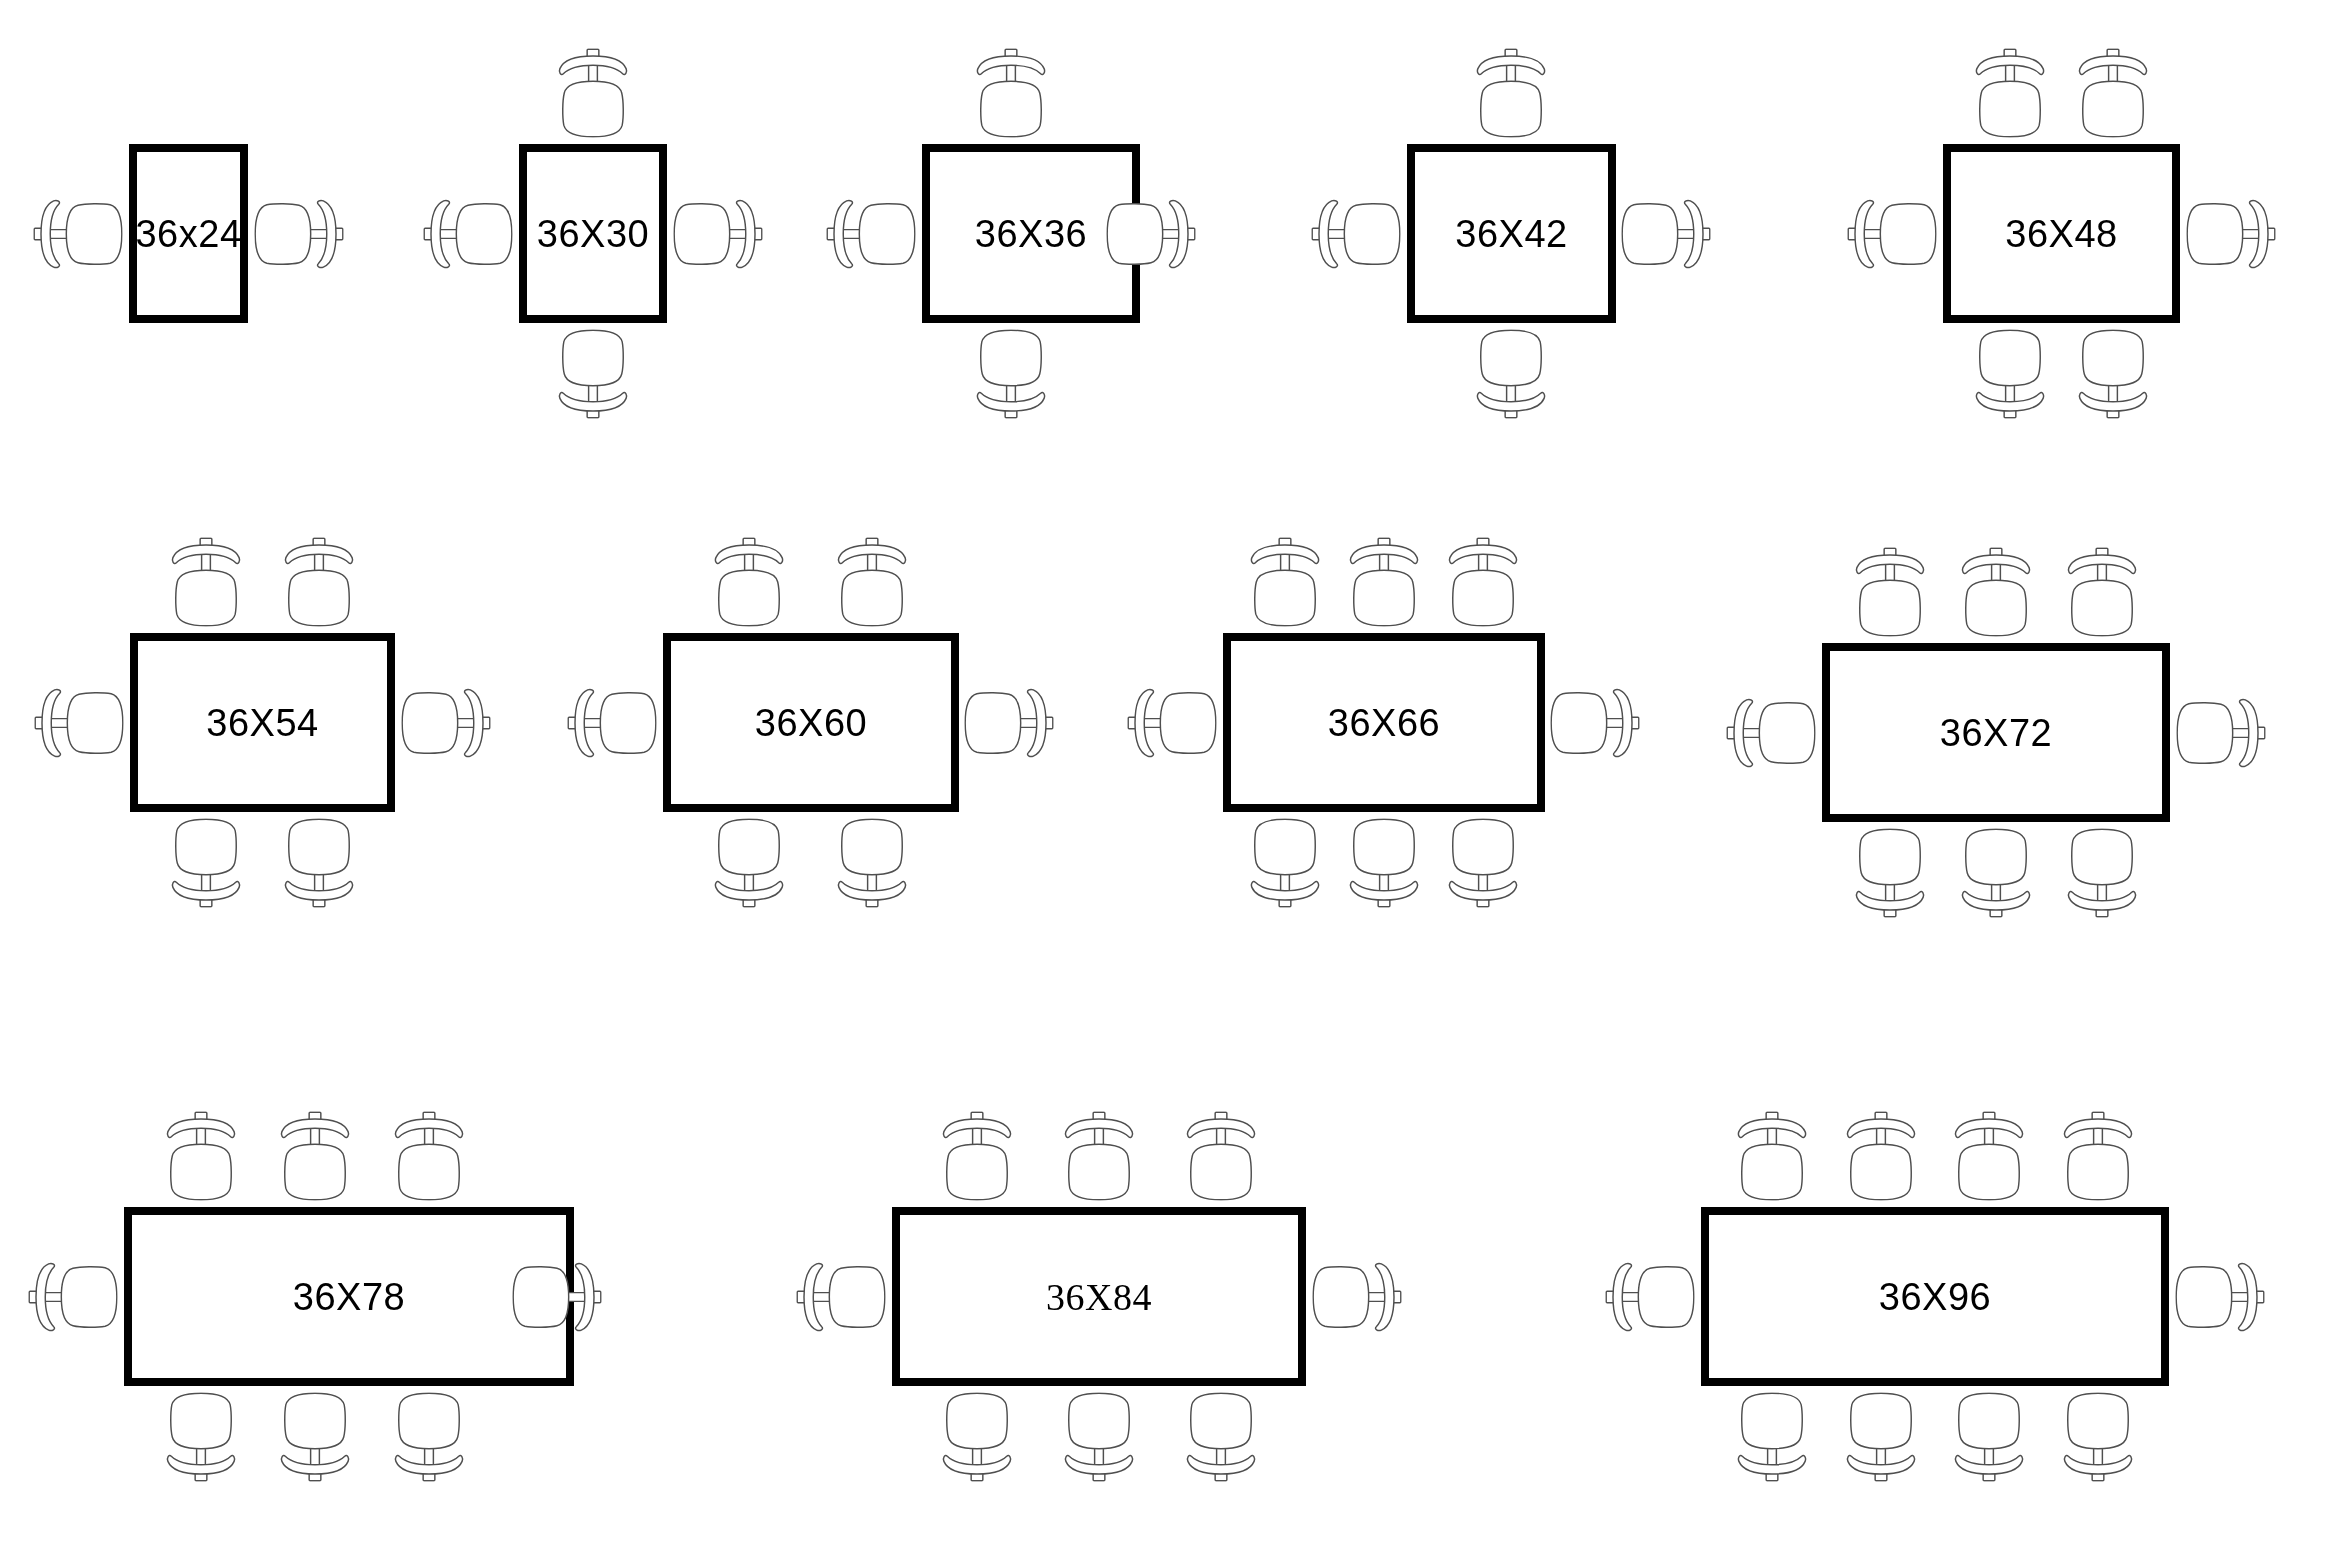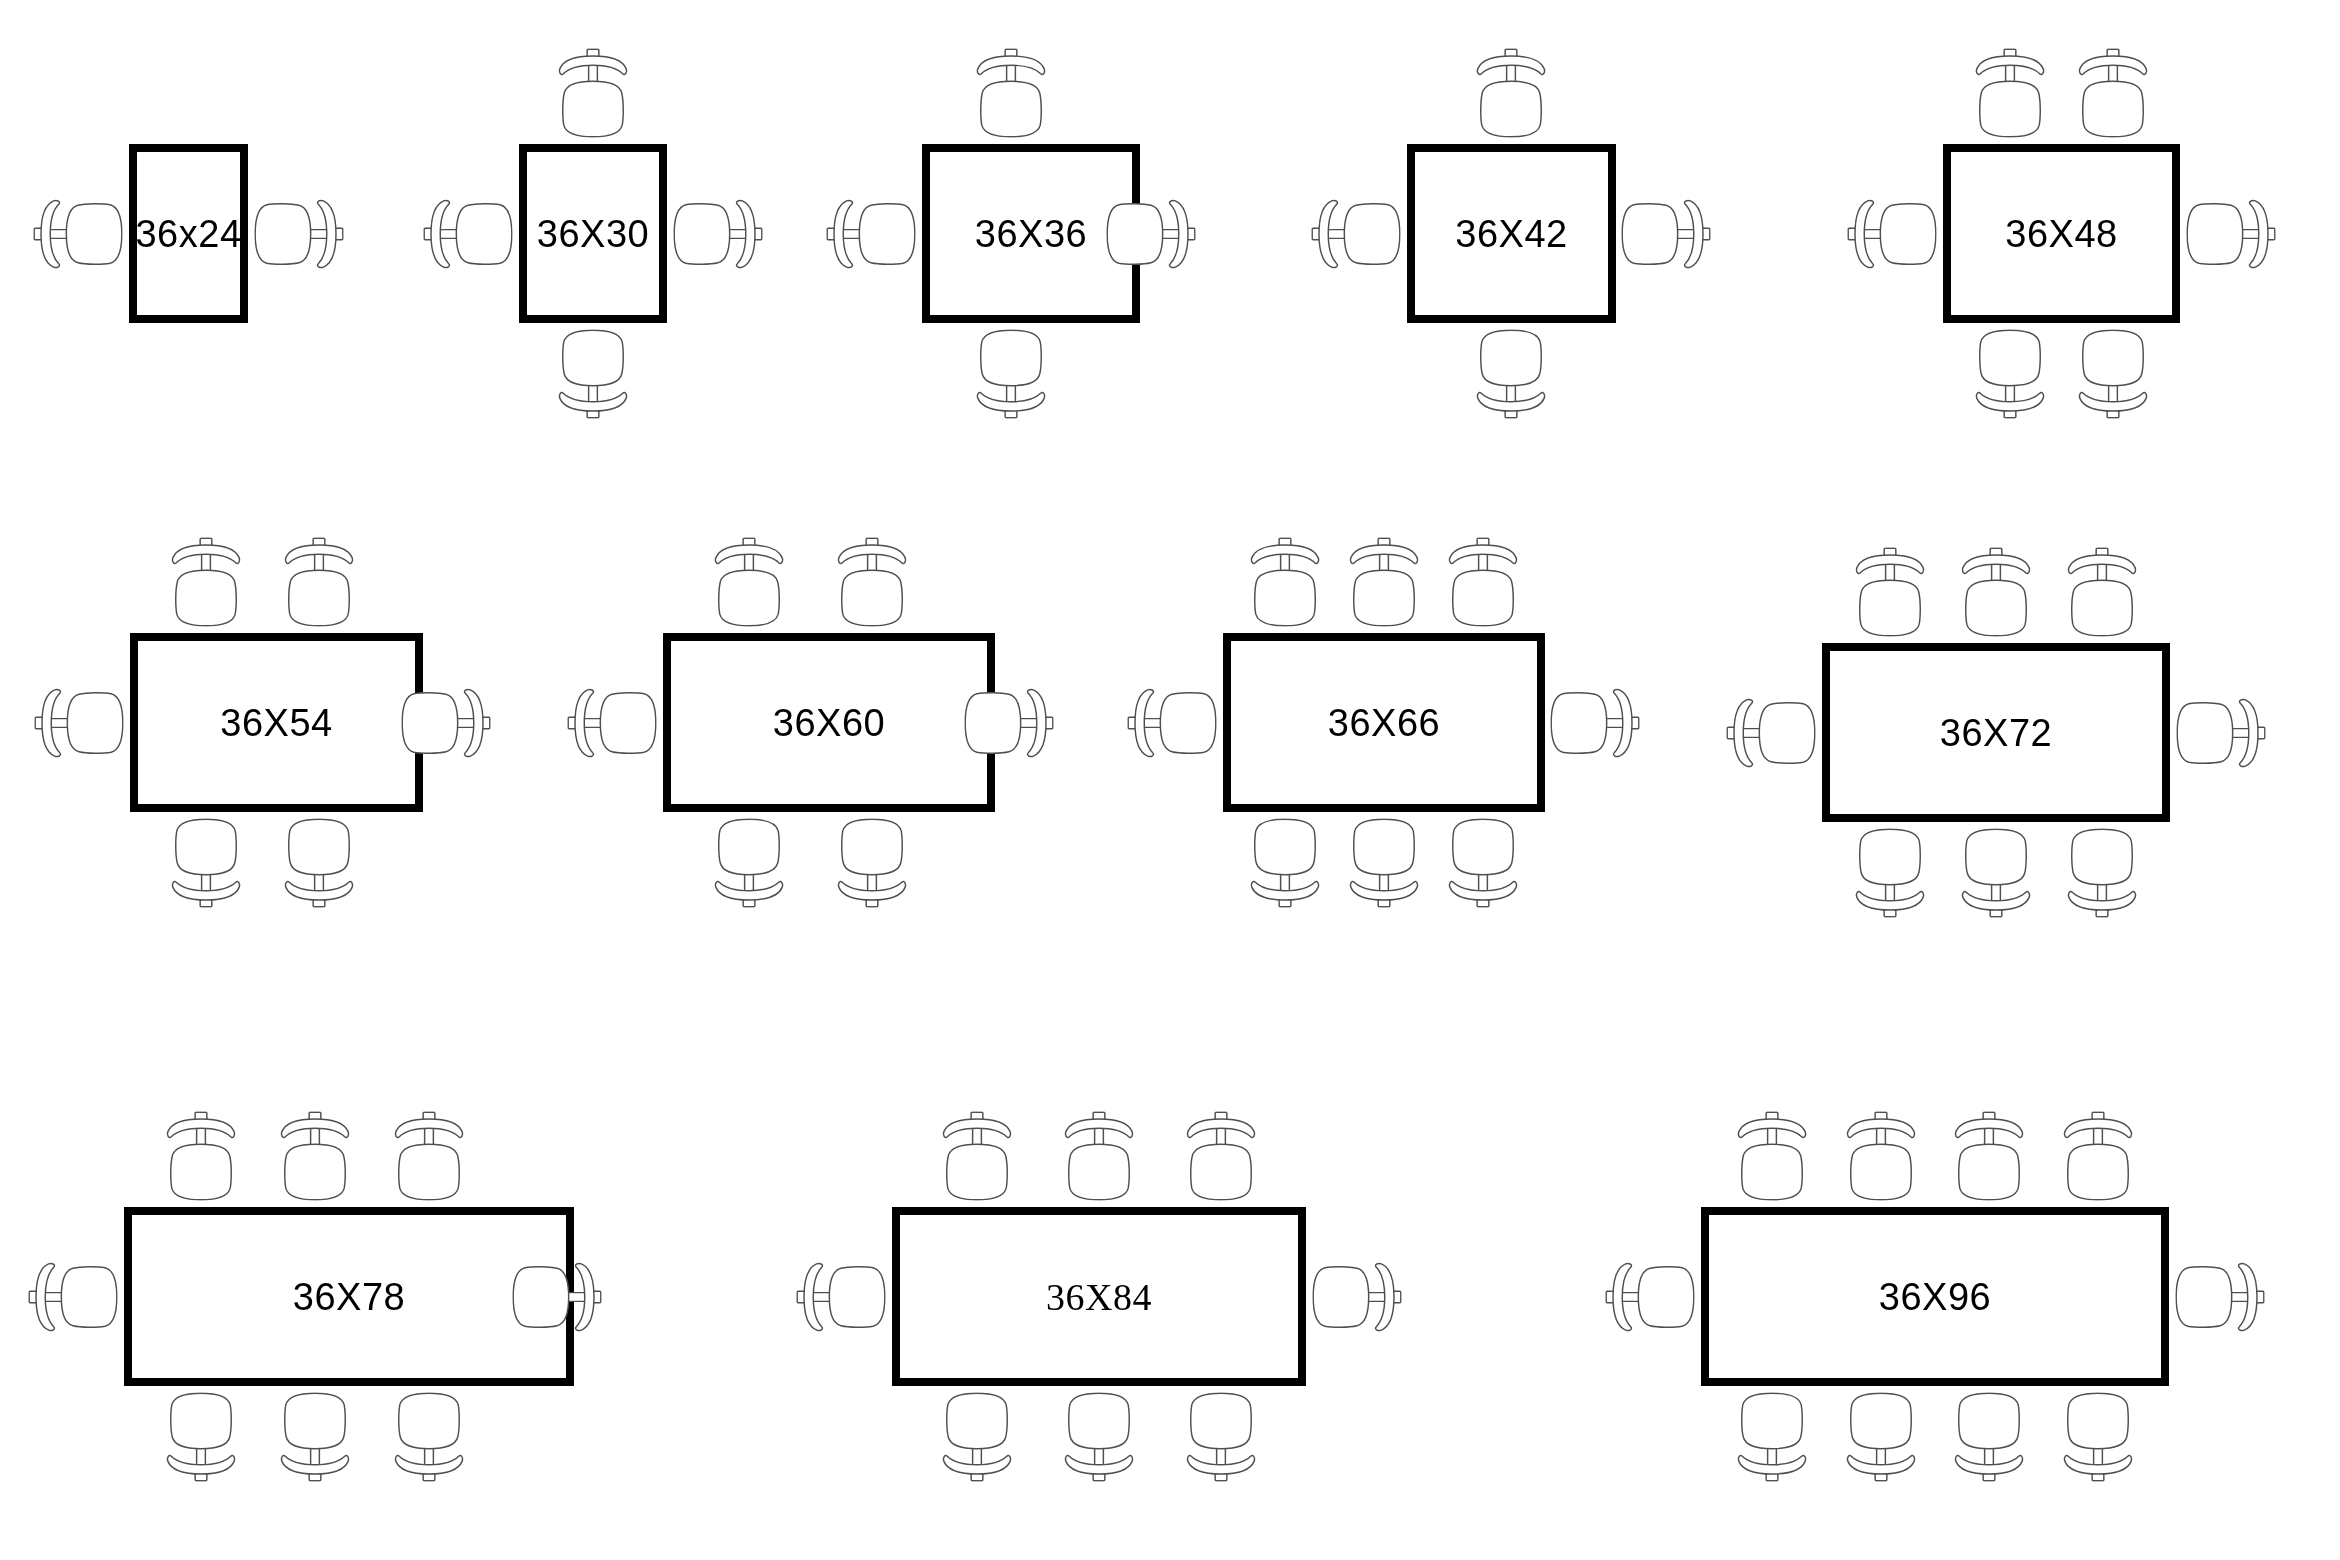--- a/index.html
+++ b/index.html
@@ -147,21 +147,21 @@
       <svg viewBox="0 0 76 92" class="chair" style="left: 133px; top: 185px; transform: rotate(180deg);">
         <use href="#chair-symbol"></use>
       </svg>
       <svg viewBox="0 0 76 92" class="chair" style="left: -88px; top: 45px; transform: rotate(-90deg);">
         <use href="#chair-symbol"></use>
       </svg>
       <svg viewBox="0 0 76 92" class="chair" style="left: 251px; top: 45px; transform: rotate(90deg);">
         <use href="#chair-symbol"></use>
       </svg>
     </div>
-    <div class="table-group" style="left: 130px; top: 633px; width: 265px; height: 179px; padding-left: 28px;">
+    <div class="table-group" style="left: 130px; top: 633px; width: 265px; height: 179px;">
     <div class="table-rect">
       <span class="table-label">36X54</span>
     </div>
   <svg viewBox="0 0 76 92" class="chair" style="left: 39px; top: -96px;">
         <use href="#chair-symbol"></use>
       </svg>
       <svg viewBox="0 0 76 92" class="chair" style="left: 152px; top: -96px;">
         <use href="#chair-symbol"></use>
       </svg>
       <svg viewBox="0 0 76 92" class="chair" style="left: 39px; top: 185px; transform: rotate(180deg);">
@@ -170,21 +170,21 @@
       <svg viewBox="0 0 76 92" class="chair" style="left: 152px; top: 185px; transform: rotate(180deg);">
         <use href="#chair-symbol"></use>
       </svg>
       <svg viewBox="0 0 76 92" class="chair" style="left: -88px; top: 45px; transform: rotate(-90deg);">
         <use href="#chair-symbol"></use>
       </svg>
       <svg viewBox="0 0 76 92" class="chair" style="left: 279px; top: 45px; transform: rotate(90deg);">
         <use href="#chair-symbol"></use>
       </svg>
     </div>
-    <div class="table-group" style="left: 663px; top: 633px; width: 296px; height: 179px; padding-left: 36px;">
+    <div class="table-group" style="left: 663px; top: 633px; width: 296px; height: 179px;">
     <div class="table-rect">
       <span class="table-label">36X60</span>
     </div>
   <svg viewBox="0 0 76 92" class="chair" style="left: 49px; top: -96px;">
         <use href="#chair-symbol"></use>
       </svg>
       <svg viewBox="0 0 76 92" class="chair" style="left: 172px; top: -96px;">
         <use href="#chair-symbol"></use>
       </svg>
       <svg viewBox="0 0 76 92" class="chair" style="left: 49px; top: 185px; transform: rotate(180deg);">

